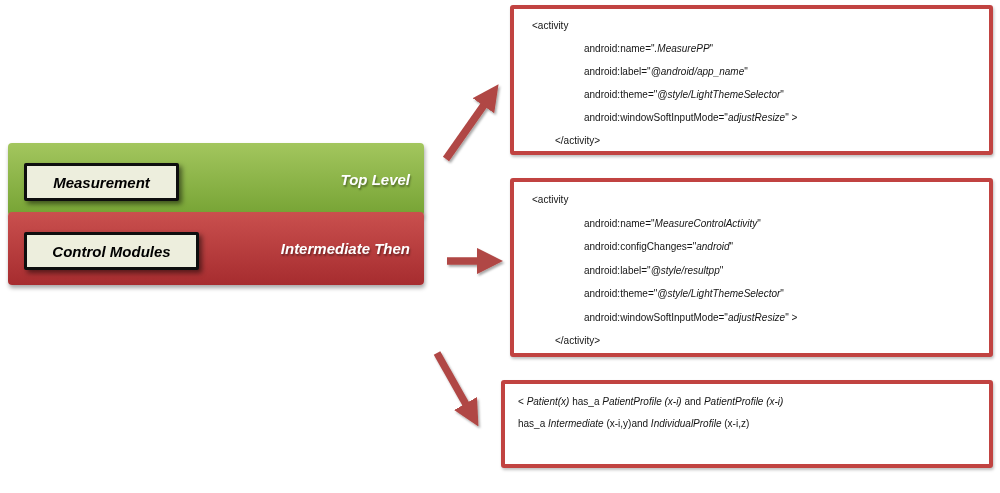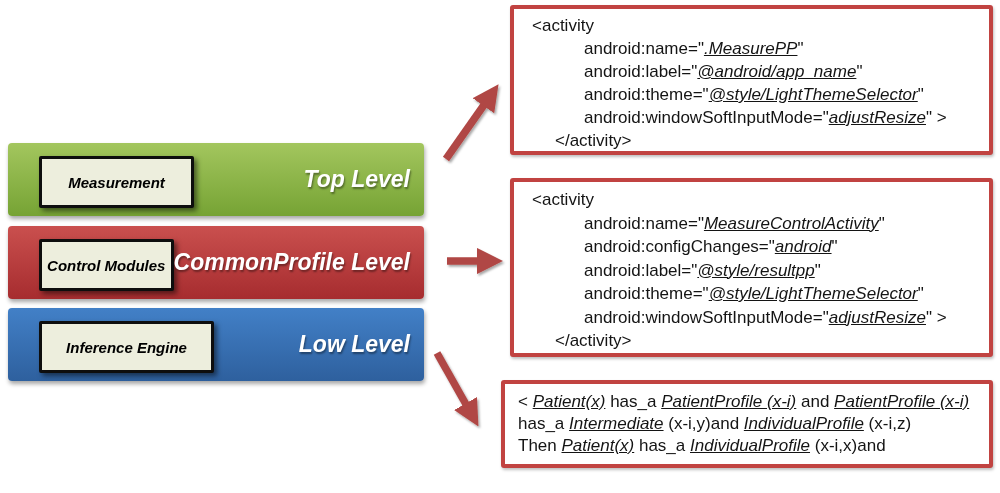--- a/index.html
+++ b/index.html
@@ -10,88 +10,81 @@
 
   
   .bar {
     position:absolute; left:8px; width:416px; height:73px;
     border-radius:4px; box-sizing:border-box;
     display:flex; align-items:center; justify-content:space-between;
     padding:0 14px 0 16px;
     box-shadow:1px 3px 4px rgba(0,0,0,0.35);
   }
   .bar-green { top:143px; background:linear-gradient(180deg, var(--green-top), var(--green-bottom)); }
-  .bar-red   { top:226px; background:linear-gradient(180deg, var(--red-top),   var(--red-bottom)); }
+  .bar-red   { top:212px; background:linear-gradient(180deg, var(--red-top),   var(--red-bottom)); }
   .bar-blue  { top:308px; background:linear-gradient(180deg, var(--blue-top),  var(--blue-bottom)); }
 
   .module-box {
     background:var(--module-box-bg);
     border:3px solid var(--module-box-border);
     border-radius:2px;
     box-shadow:3px 3px 5px rgba(0,0,0,0.5);
-    height:52px; box-sizing:border-box; margin-top:5px;
+    height:38px; box-sizing:border-box; margin-top:5px;
     display:flex; align-items:center; justify-content:center;
     font-weight:bold; font-style:italic; font-size:15px; color:#000;
     white-space:nowrap;
-    margin-left:15px;
   }
   .bar-green .module-box { width:155px; }
   .bar-red .module-box, .bar-blue .module-box { width:175px; }
 
   .level-text {
-    font-weight:bold; font-style:italic; font-size:23px; color:#ffffff;
+    font-weight:bold; font-style:italic; font-size:15px; color:#ffffff;
     text-shadow:1px 2px 2px rgba(0,0,0,0.4); white-space:nowrap;
   }
 
   
   .arrows { position:absolute; left:0; top:0; pointer-events:none; }
   .arrows g    { stroke: var(--arrow); }
   .arrows path { fill:   var(--arrow); }
 
   
   .code-box {
     position:absolute; background:#ffffff;
     border:4px solid var(--code-box-border); border-radius:3px;
     box-sizing:border-box; overflow:hidden;
     box-shadow:1px 2px 3px rgba(0,0,0,0.25);
-    color:#141414; font-size:17px;
+    color:#141414; font-size:10px;
   }
   .box-1 { left:510px; top:5px;   width:483px; height:150px; padding:5px 6px 0 18px; line-height:23px; }
   .box-2 { left:510px; top:178px; width:483px; height:179px; padding:6px 6px 0 18px; line-height:23.5px; }
   .box-3 { left:501px; top:380px; width:492px; height:88px; padding:7px 8px 0 13px; line-height:22px; }
   .code-line { white-space:pre; }
   .indent-1 { padding-left:23px; }
   .indent-2 { padding-left:52px; }
-  .it { font-style:italic;text-decoration:underline; }
+  .it { font-style:italic; }
 </style>
 </head>
 <body>
 
 <div class="canvas">
 
   <div class="bar bar-green">
     <div class="module-box">
       <span>Measurement</span>
     </div>
     <div class="level-text">Top Level</div>
   </div>
 
   <div class="bar bar-red">
     <div class="module-box">
       <span>Control Modules</span>
     </div>
-    <div class="level-text">CommonProfile Level</div>
+    <div class="level-text">Intermediate Then</div>
   </div>
 
-  <div class="bar bar-blue">
-    <div class="module-box">
-      <span>Inference Engine</span>
-    </div>
-    <div class="level-text">Low Level</div>
-  </div>
 
   <svg class="arrows" width="1000" height="493" viewBox="0 0 1000 493">
     <defs>
       <marker id="ah" viewBox="0 0 10 10" refX="5" refY="5" markerWidth="3.5" markerHeight="3.5" orient="auto">
         <path d="M0,0 L10,5 L0,10 Z"></path>
       </marker>
       <filter id="ashadow" x="-40%" y="-40%" width="180%" height="180%">
         <feDropShadow dx="1.5" dy="2" stdDeviation="1.2" flood-color="#000000" flood-opacity="0.35"></feDropShadow>
       </filter>
     </defs>
@@ -117,16 +110,15 @@
       <div class="code-line indent-2"><span>android:configChanges="</span><span class="it">android</span><span>"</span></div>
       <div class="code-line indent-2"><span>android:label="</span><span class="it">@style/resultpp</span><span>"</span></div>
       <div class="code-line indent-2"><span>android:theme="</span><span class="it">@style/LightThemeSelector</span><span>"</span></div>
       <div class="code-line indent-2"><span>android:windowSoftInputMode="</span><span class="it">adjustResize</span><span>" &gt;</span></div>
       <div class="code-line indent-1"><span>&lt;/activity&gt;</span></div>
     </div>
 
   <div class="code-box box-3">
       <div class="code-line indent-0"><span>&lt; </span><span class="it">Patient(x)</span><span> has_a </span><span class="it">PatientProfile (x-i)</span><span> and </span><span class="it">PatientProfile (x-i)</span></div>
       <div class="code-line indent-0"><span>has_a </span><span class="it">Intermediate</span><span> (x-i,y)and </span><span class="it">IndividualProfile</span><span> (x-i,z)</span></div>
-      <div class="code-line indent-0"><span>Then </span><span class="it">Patient(x)</span><span> has_a </span><span class="it">IndividualProfile</span><span> (x-i,x)and</span></div>
     </div>
 
 </div>
 
 </body></html>

